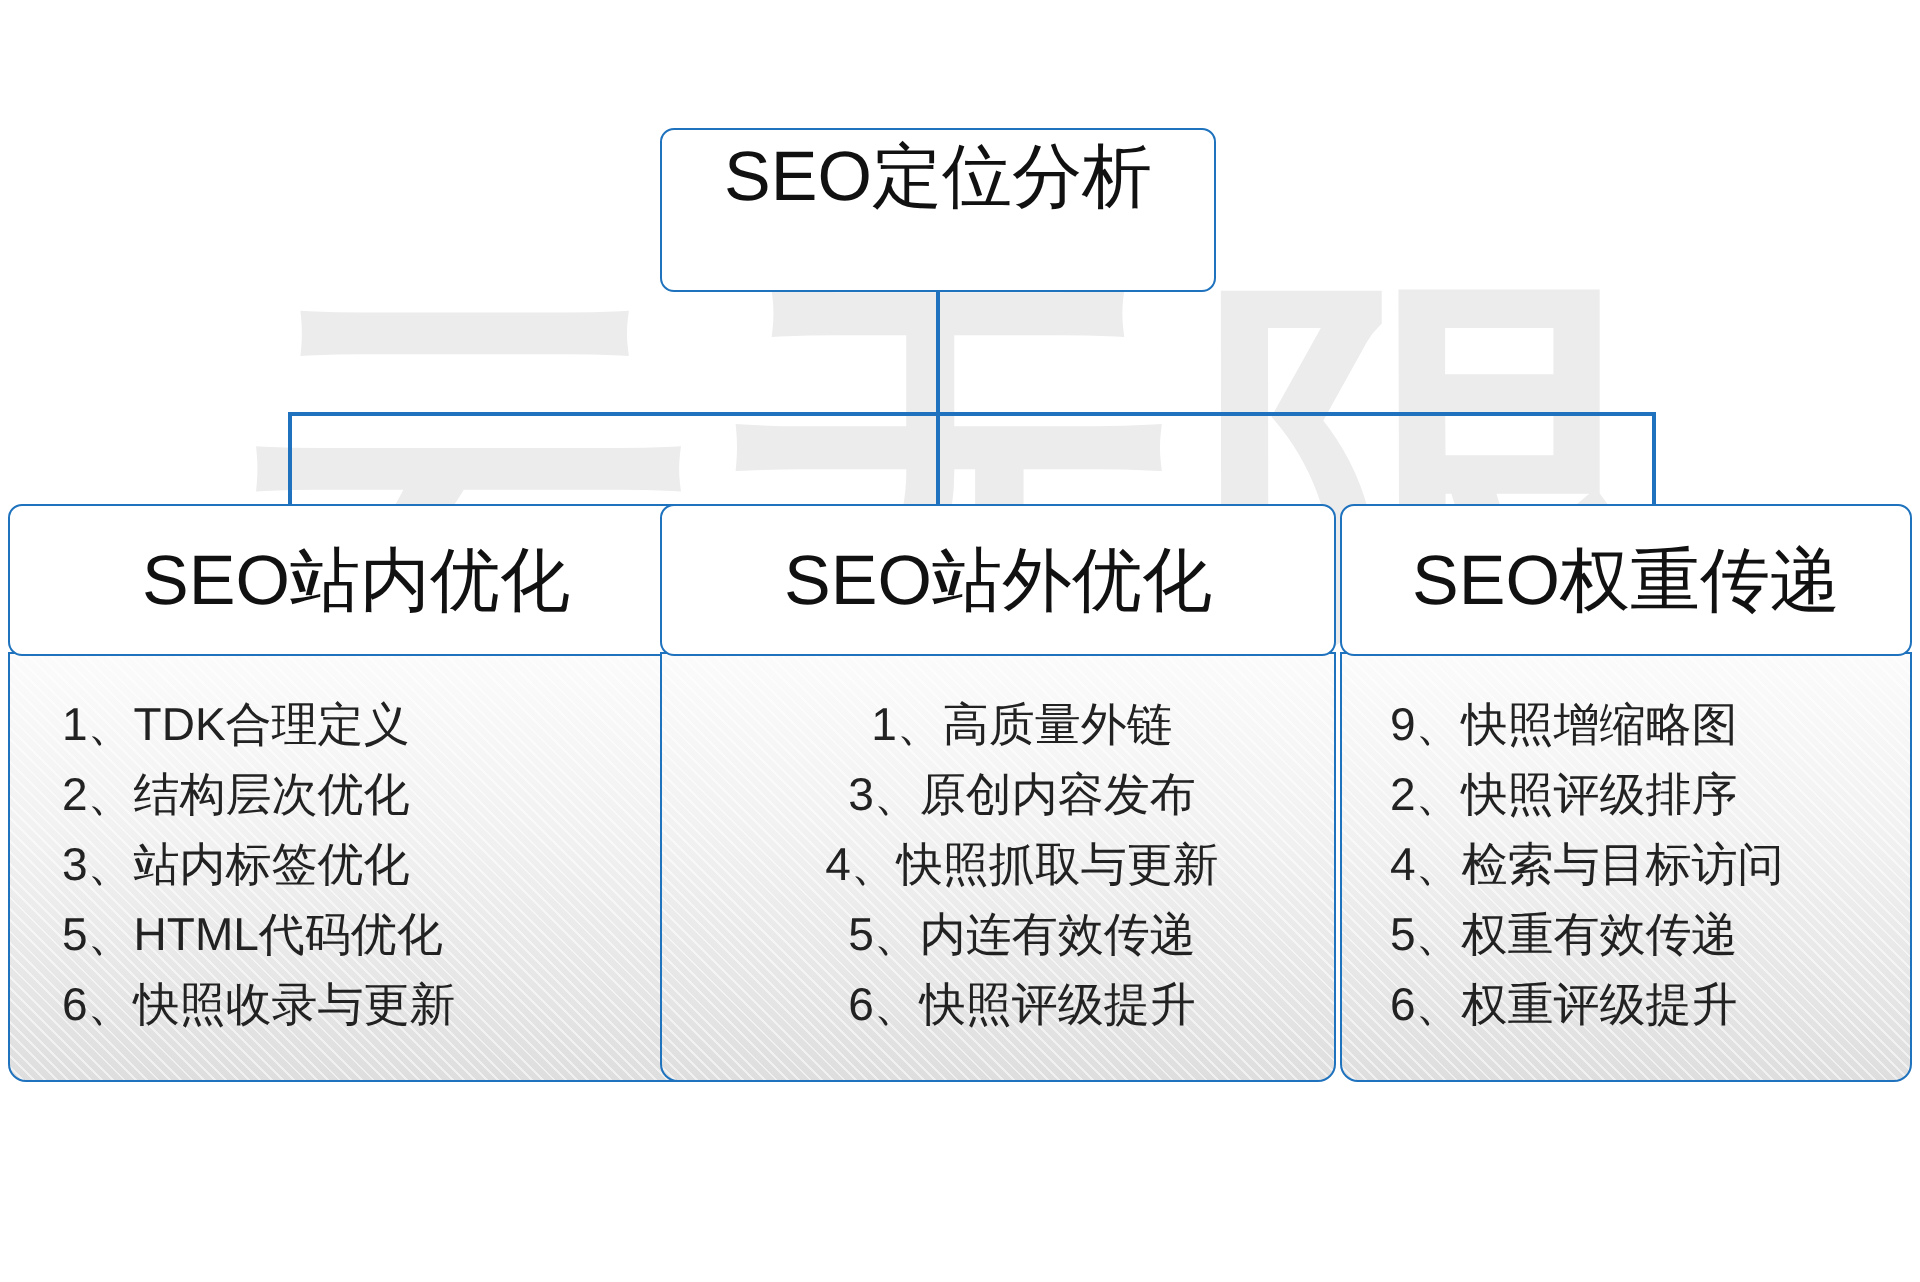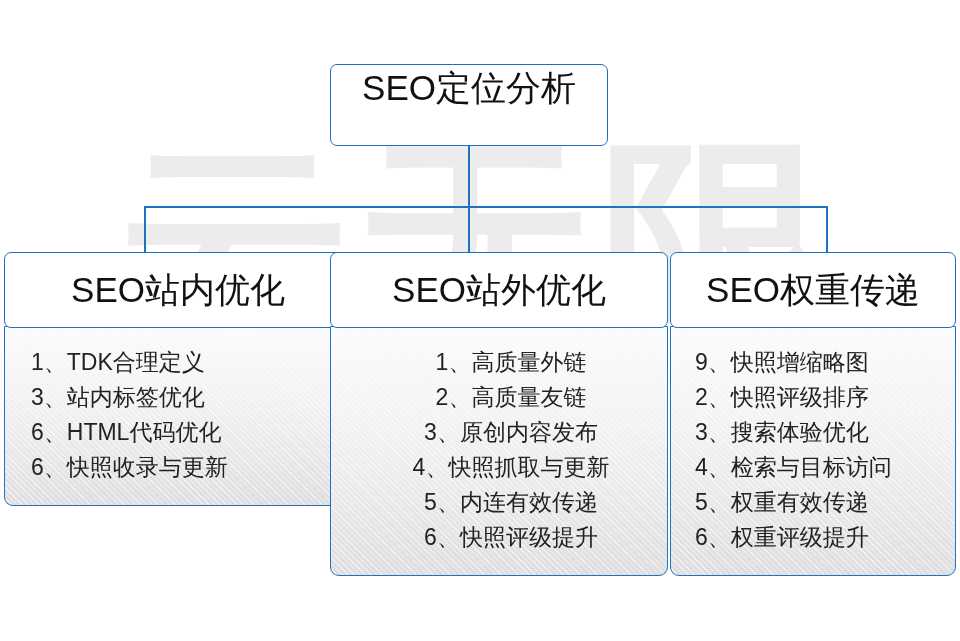--- a/index.html
+++ b/index.html
@@ -148,52 +148,51 @@
   <div class="conn conn-v-mid"></div>
   <div class="conn conn-v-right"></div>
 
   <div class="column col-left">
     <div class="col-header">
       <span class="col-header-text">SEO站内优化</span>
     </div>
     <div class="col-body">
       <ul class="col-list">
         <li>1、TDK合理定义</li>
+        <li>2、结构层次优化</li>
         <li>3、站内标签优化</li>
-        <li>6、HTML代码优化</li>
+        <li>5、HTML代码优化</li>
         <li>6、快照收录与更新</li>
       </ul>
     </div>
   </div>
 
   <div class="column col-mid">
     <div class="col-header">
       <span class="col-header-text">SEO站外优化</span>
     </div>
     <div class="col-body">
       <ul class="col-list">
         <li>1、高质量外链</li>
-        <li>2、高质量友链</li>
         <li>3、原创内容发布</li>
         <li>4、快照抓取与更新</li>
         <li>5、内连有效传递</li>
         <li>6、快照评级提升</li>
       </ul>
     </div>
   </div>
 
   <div class="column col-right">
     <div class="col-header">
       <span class="col-header-text">SEO权重传递</span>
     </div>
     <div class="col-body">
       <ul class="col-list">
         <li>9、快照增缩略图</li>
         <li>2、快照评级排序</li>
-        <li>3、搜索体验优化</li>
         <li>4、检索与目标访问</li>
         <li>5、权重有效传递</li>
         <li>6、权重评级提升</li>
       </ul>
     </div>
   </div>
 
 </div>
 
 </body></html>

